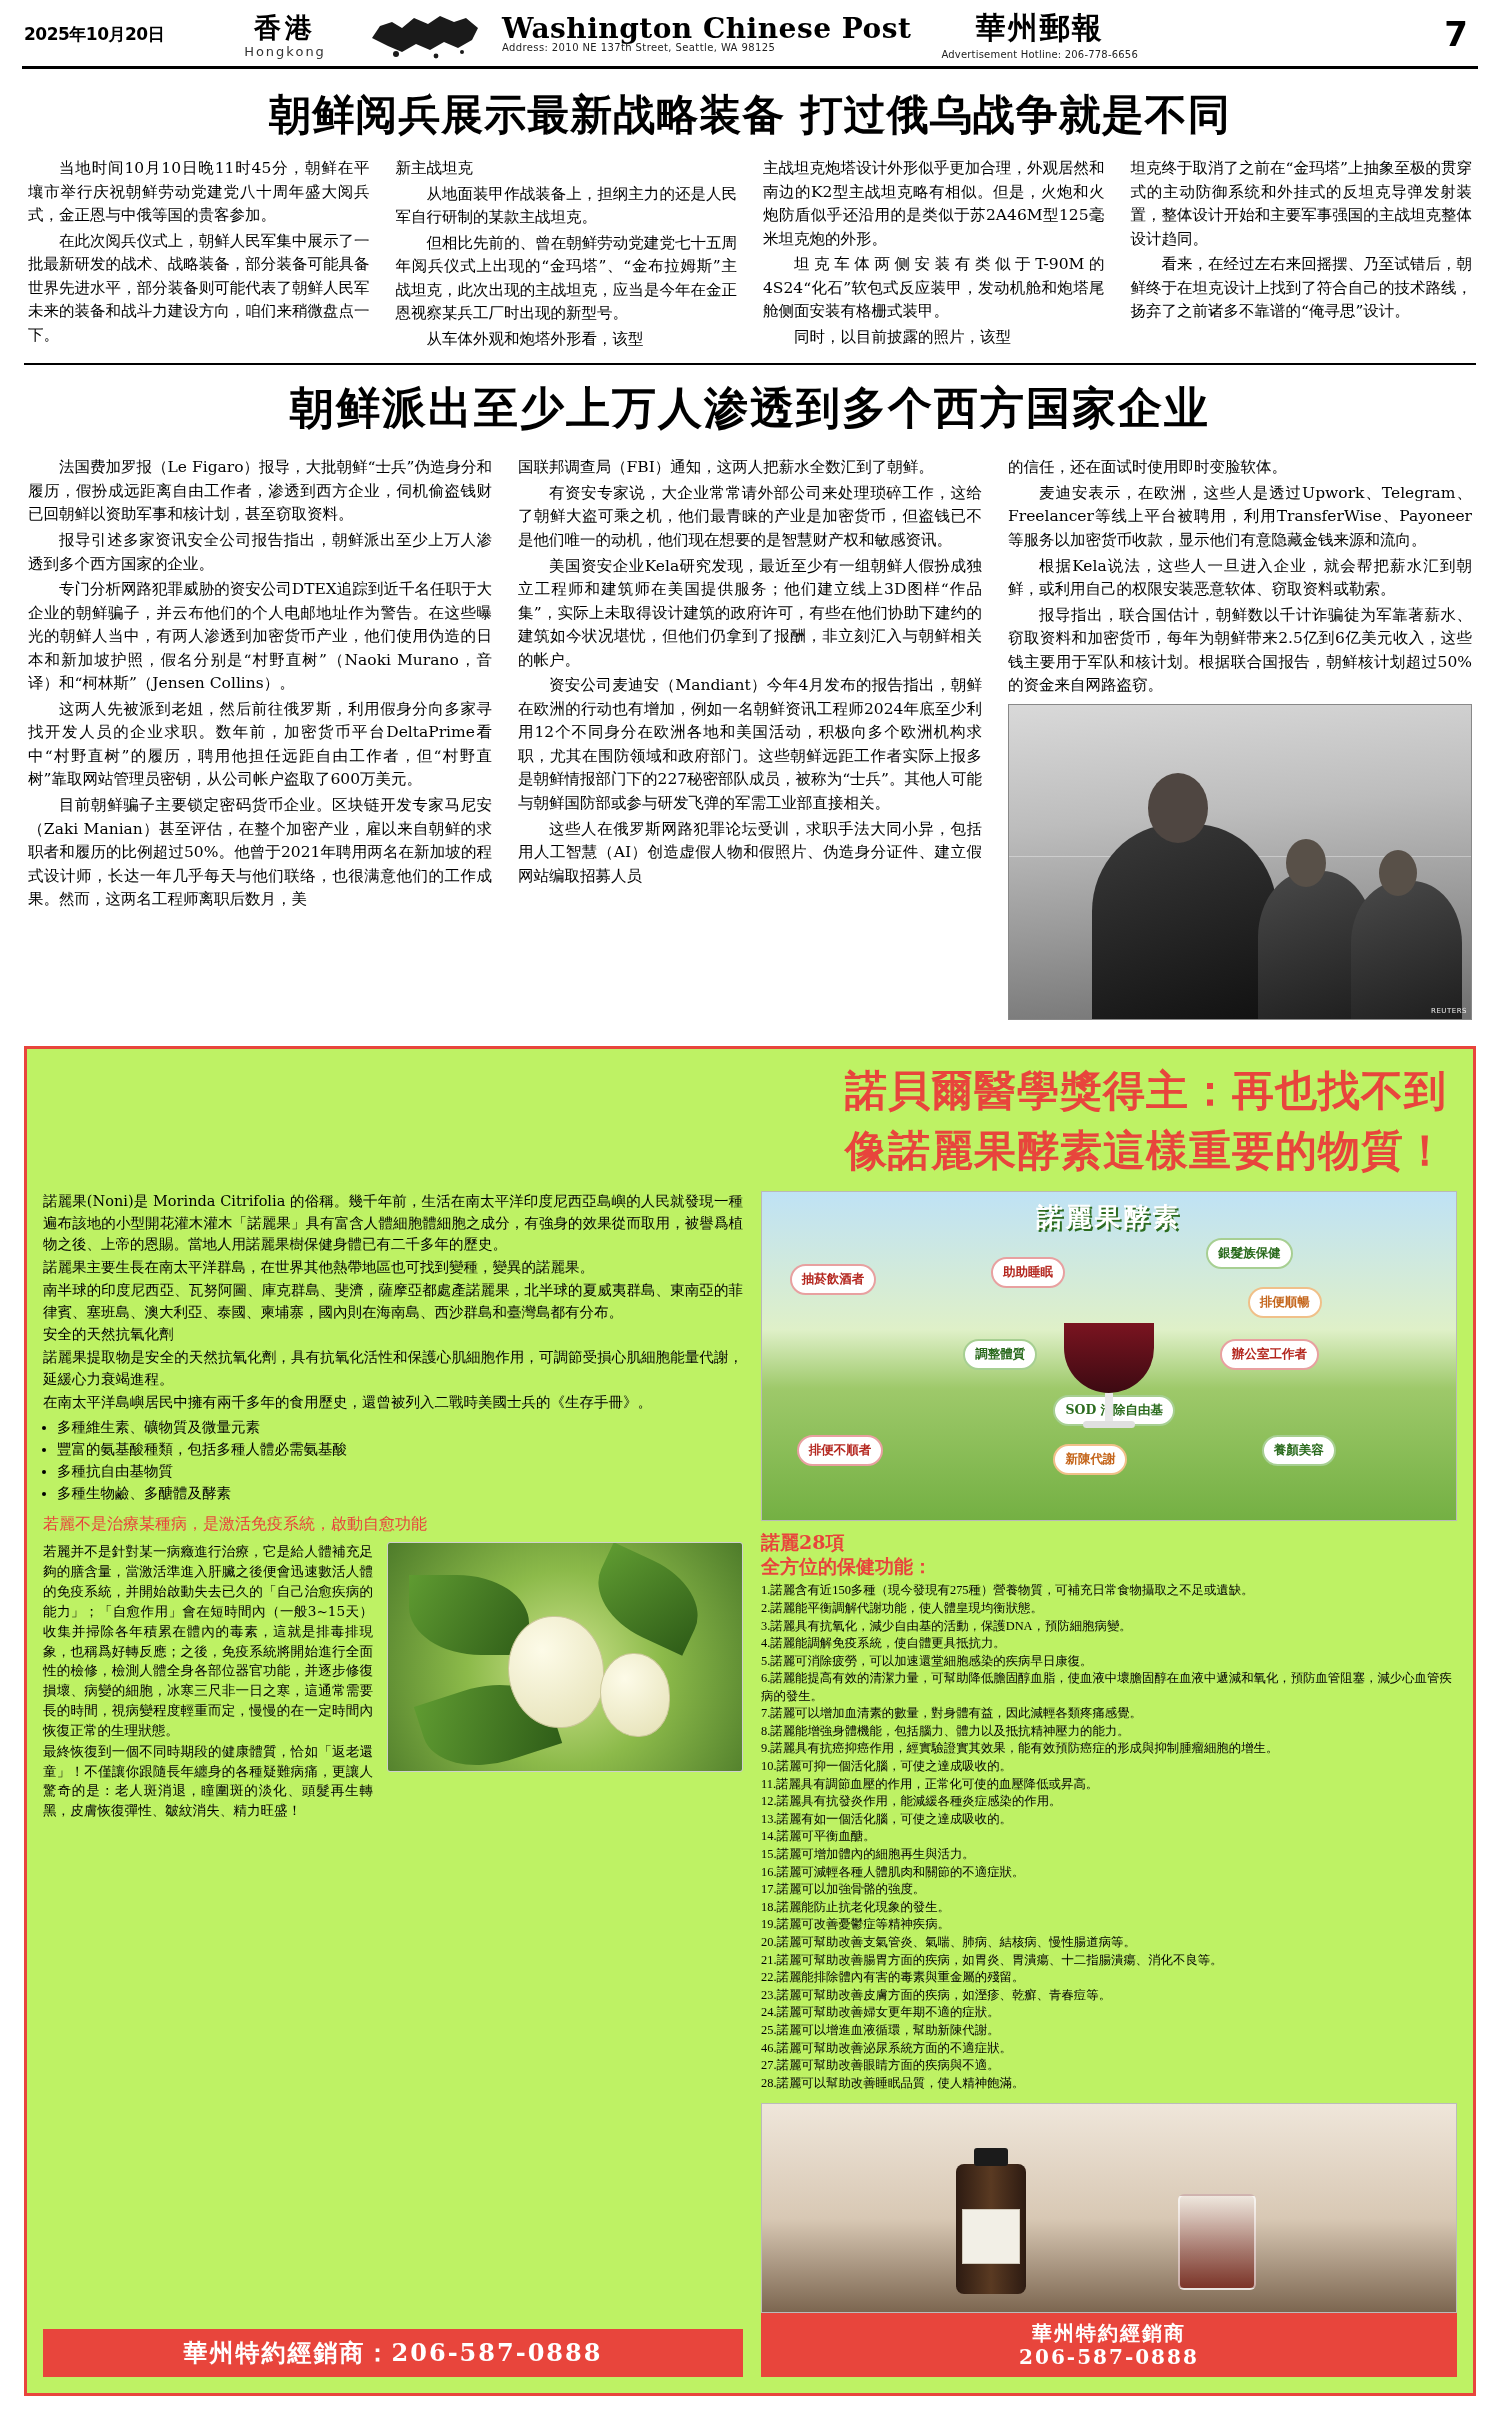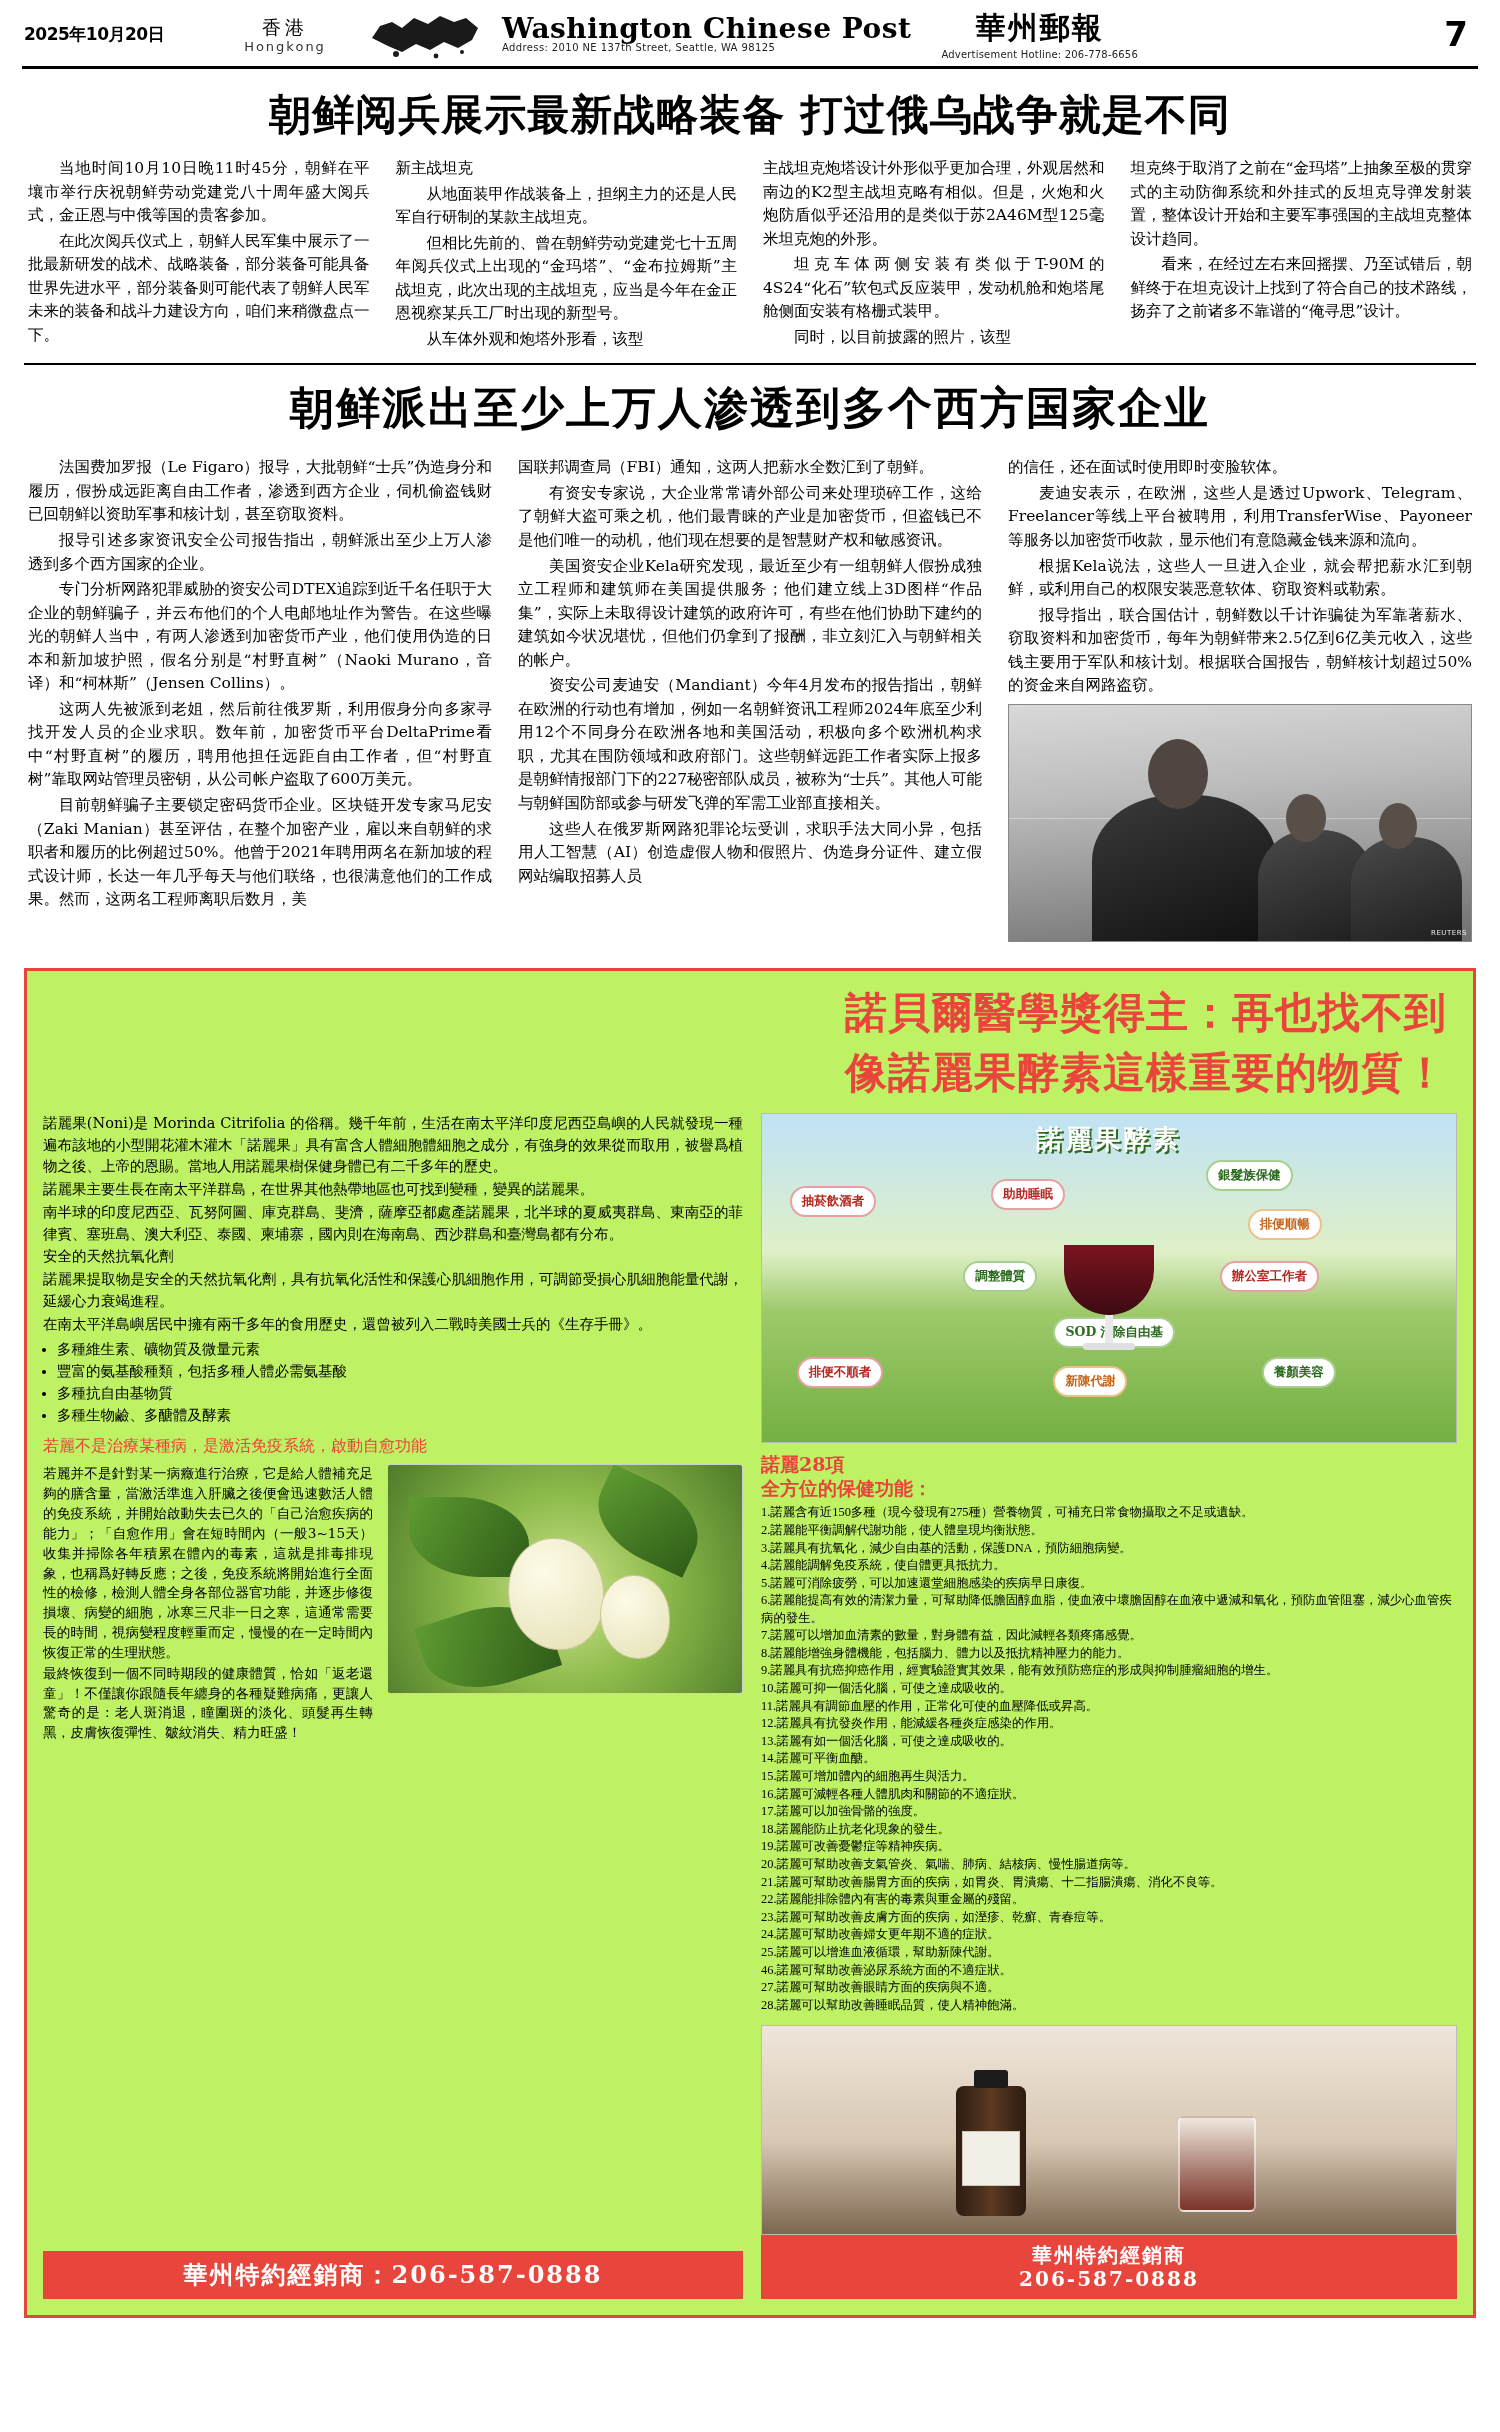--- a/index.html
+++ b/index.html
@@ -9,21 +9,21 @@
     background:#ffffff;
     font-family:"DejaVu Sans","Liberation Sans",sans-serif;
     color:#000;
   }
   .page { width:1500px; position:relative; padding:0 18px 10px 18px; }
 
   
   .masthead { display:flex; align-items:center; gap:10px; padding:8px 6px 4px 6px; }
   .mh-date { font-size:17px; font-weight:bold; white-space:nowrap; letter-spacing:-0.5px; }
   .mh-hk { text-align:center; margin-left:70px; }
-  .mh-hk .cn { font-size:19px; font-weight:normal; letter-spacing:4px; }
+  .mh-hk .cn { font-size:27px; font-weight:bold; letter-spacing:4px; }
   .mh-hk .en { font-size:13px; color:#333; letter-spacing:2px; margin-top:-2px; }
   .mh-logo { margin-left:30px; width:120px; height:52px; position:relative; }
   .mh-title { margin-left:6px; line-height:1.05; }
   .mh-title .t1 { font-family:"DejaVu Serif","Liberation Serif",serif; font-size:28px; font-weight:bold; letter-spacing:0.5px; }
   .mh-title .t2 { font-size:10px; color:#222; letter-spacing:0.4px; }
   .mh-cnname { margin-left:20px; text-align:center; }
   .mh-cnname .big { font-size:30px; font-weight:bold; letter-spacing:2px; font-family:"DejaVu Serif","Liberation Serif",serif; }
   .mh-cnname .hot { font-size:10px; color:#222; letter-spacing:0.2px; }
   .mh-page { margin-left:auto; font-size:34px; font-weight:bold; padding-right:8px; }
   .mh-rule { height:3px; background:#000; margin:2px 4px 0 4px; }
@@ -44,21 +44,21 @@
   .cols4 p, .cols3 p {
     font-family:"DejaVu Serif","Liberation Serif",serif;
     font-size:15.5px; line-height:1.52; text-align:justify; margin:0 0 2px 0;
     text-indent:2em;
   }
   .cols4 p.noind, .cols3 p.noind { text-indent:0; }
   .cols3 { display:grid; grid-template-columns:repeat(3,1fr); gap:26px; padding:0 10px; }
   .col { min-width:0; }
   .photo-block { margin-top:6px; }
   .kim-photo {
-    width:100%; height:238px; border:1px solid #888; position:relative; overflow:hidden;
+    width:100%; height:316px; border:1px solid #888; position:relative; overflow:hidden;
     background:linear-gradient(175deg,#d9d9d9 0%,#bdbdbd 35%,#9a9a9a 65%,#6f6f6f 100%);
   }
   .kim-photo .fig {
     position:absolute; bottom:0; border-radius:45% 45% 0 0;
     background:linear-gradient(160deg,#4a4a4a,#1e1e1e);
   }
   .kim-photo .f1 { left:18%; width:40%; height:62%; background:linear-gradient(160deg,#3a3a3a,#111); }
   .kim-photo .f2 { left:54%; width:25%; height:47%; }
   .kim-photo .f3 { left:74%; width:24%; height:44%; }
   .kim-photo .head {

